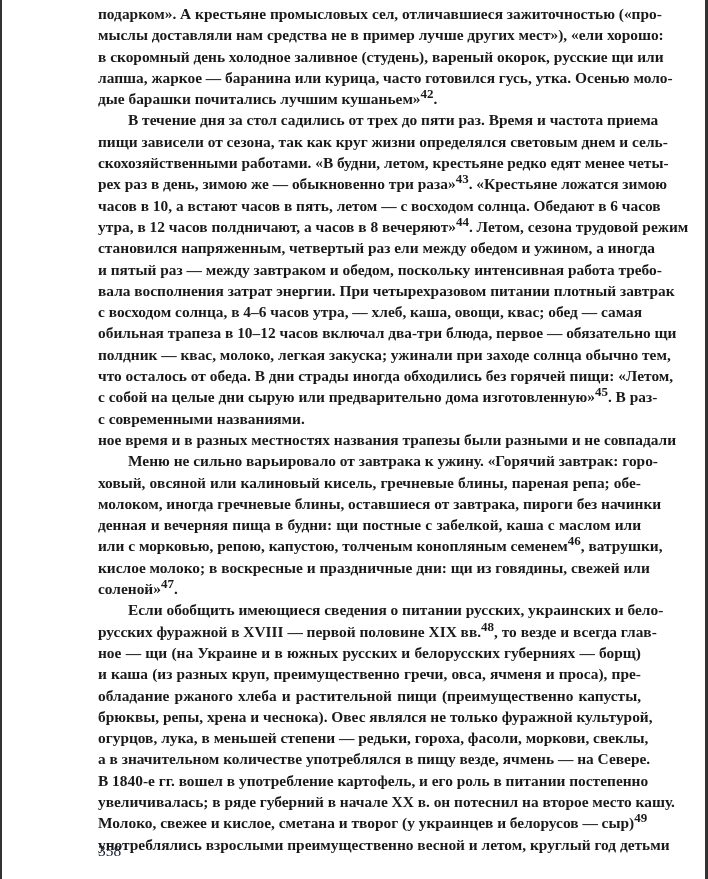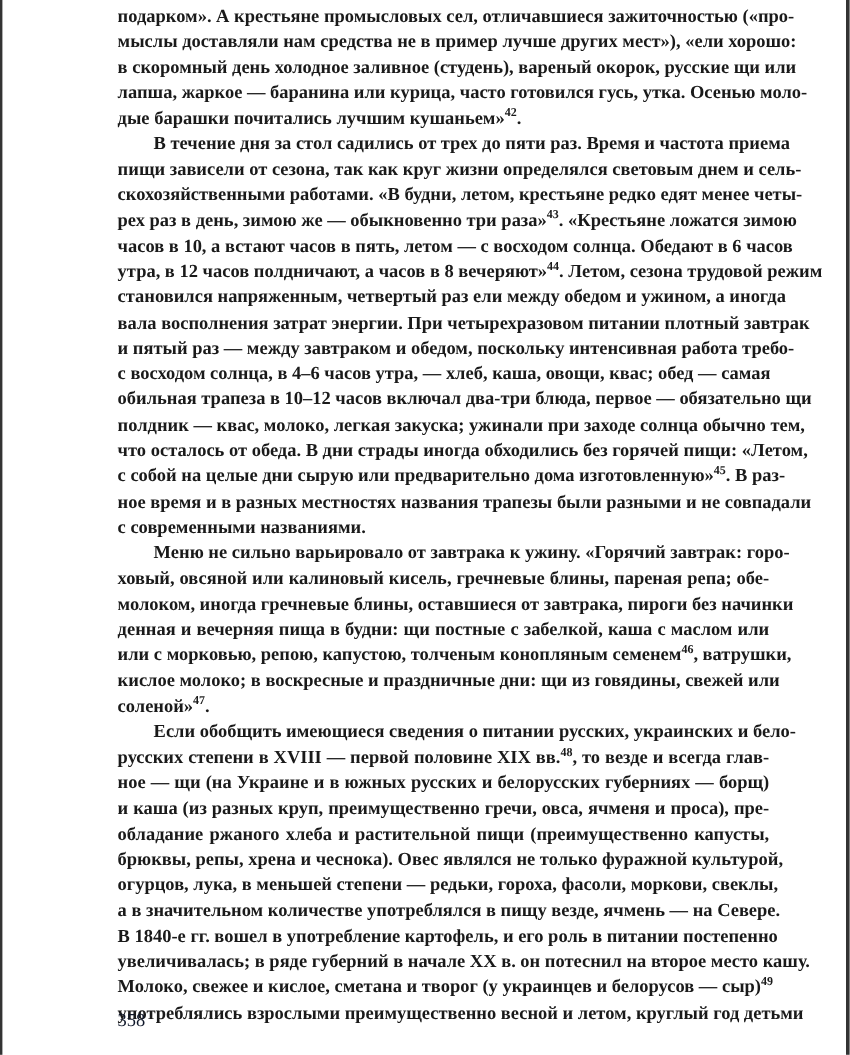--- a/index.html
+++ b/index.html
@@ -10,21 +10,21 @@
   .border-left { position: absolute; left: 0; top: 0; width: 2px; height: 879px; background: #333; }
   .border-right { position: absolute; right: 0; top: 0; width: 3px; height: 879px; background: #333; }
   .page {
     position: absolute; left: 98px; top: 3px; width: 543px;
     color: #1a1a1a; font-size: 15.4px; line-height: 21.3px;
   }
   .para { margin: 0; text-align: justify; text-align-last: left; hyphens: none; }
   .line { display: block; text-align: justify; text-align-last: justify; white-space: nowrap; font-weight: bold; }
   .line.last { text-align-last: left; }
   .line.first { padding-left: 30px; }
-  sup { font-size: 10px; line-height: 0; vertical-align: 6px; }
+  sup { font-size: 13px; line-height: 0; vertical-align: 6px; }
   .page-number {
     position: absolute; left: 98px; top: 842px; font-size: 15.4px; color: #0f172a;
   }
 </style>
 </head>
 <body>
 
 <div class="border-left"></div>
 <div class="border-right"></div>
 
@@ -37,42 +37,42 @@
       <span class="line last"><span>дые барашки почитались лучшим кушаньем»</span><sup>42</sup><span>.</span></span>
     </div>
     <div class="para">
       <span class="line first"><span>В течение дня за стол садились от трех до пяти раз. Время и частота приема</span></span>
       <span class="line"><span>пищи зависели от сезона, так как круг жизни определялся световым днем и сель-</span></span>
       <span class="line"><span>скохозяйственными работами. «В будни, летом, крестьяне редко едят менее четы-</span></span>
       <span class="line"><span>рех раз в день, зимою же — обыкновенно три раза»</span><sup>43</sup><span>. «Крестьяне ложатся зимою</span></span>
       <span class="line"><span>часов в 10, а встают часов в пять, летом — с восходом солнца. Обедают в 6 часов</span></span>
       <span class="line"><span>утра, в 12 часов полдничают, а часов в 8 вечеряют»</span><sup>44</sup><span>. Летом, сезона трудовой режим</span></span>
       <span class="line"><span>становился напряженным, четвертый раз ели между обедом и ужином, а иногда</span></span>
+      <span class="line"><span>и пятый раз — между завтраком и обедом, поскольку интенсивная работа требо-</span></span>
       <span class="line"><span>вала восполнения затрат энергии. При четырехразовом питании плотный завтрак</span></span>
-      <span class="line"><span>и пятый раз — между завтраком и обедом, поскольку интенсивная работа требо-</span></span>
       <span class="line"><span>с восходом солнца, в 4–6 часов утра, — хлеб, каша, овощи, квас; обед — самая</span></span>
       <span class="line"><span>обильная трапеза в 10–12 часов включал два-три блюда, первое — обязательно щи</span></span>
       <span class="line"><span>полдник — квас, молоко, легкая закуска; ужинали при заходе солнца обычно тем,</span></span>
       <span class="line"><span>что осталось от обеда. В дни страды иногда обходились без горячей пищи: «Летом,</span></span>
       <span class="line"><span>с собой на целые дни сырую или предварительно дома изготовленную»</span><sup>45</sup><span>. В раз-</span></span>
+      <span class="line last"><span>с современными названиями.</span></span>
       <span class="line"><span>ное время и в разных местностях названия трапезы были разными и не совпадали</span></span>
-      <span class="line last"><span>с современными названиями.</span></span>
     </div>
     <div class="para">
       <span class="line first"><span>Меню не сильно варьировало от завтрака к ужину. «Горячий завтрак: горо-</span></span>
       <span class="line"><span>ховый, овсяной или калиновый кисель, гречневые блины, пареная репа; обе-</span></span>
       <span class="line"><span>молоком, иногда гречневые блины, оставшиеся от завтрака, пироги без начинки</span></span>
       <span class="line"><span>денная и вечерняя пища в будни: щи постные с забелкой, каша с маслом или</span></span>
       <span class="line"><span>или с морковью, репою, капустою, толченым конопляным семенем</span><sup>46</sup><span>, ватрушки,</span></span>
       <span class="line"><span>кислое молоко; в воскресные и праздничные дни: щи из говядины, свежей или</span></span>
       <span class="line last"><span>соленой»</span><sup>47</sup><span>.</span></span>
     </div>
     <div class="para">
       <span class="line first"><span>Если обобщить имеющиеся сведения о питании русских, украинских и бело-</span></span>
-      <span class="line"><span>русских степени в XVIII — первой половине XIX вв.</span><sup>48</sup><span>, то везде и всегда глав-</span></span>
+      <span class="line"><span>русских фуражной в XVIII — первой половине XIX вв.</span><sup>48</sup><span>, то везде и всегда глав-</span></span>
       <span class="line"><span>ное — щи (на Украине и в южных русских и белорусских губерниях — борщ)</span></span>
       <span class="line"><span>и каша (из разных круп, преимущественно гречи, овса, ячменя и проса), пре-</span></span>
       <span class="line"><span>обладание ржаного хлеба и растительной пищи (преимущественно капусты,</span></span>
       <span class="line"><span>брюквы, репы, хрена и чеснока). Овес являлся не только фуражной культурой,</span></span>
       <span class="line"><span>огурцов, лука, в меньшей степени — редьки, гороха, фасоли, моркови, свеклы,</span></span>
       <span class="line"><span>а в значительном количестве употреблялся в пищу везде, ячмень — на Севере.</span></span>
       <span class="line"><span>В 1840-е гг. вошел в употребление картофель, и его роль в питании постепенно</span></span>
       <span class="line"><span>увеличивалась; в ряде губерний в начале XX в. он потеснил на второе место кашу.</span></span>
       <span class="line"><span>Молоко, свежее и кислое, сметана и творог (у украинцев и белорусов — сыр)</span><sup>49</sup><span></span></span>
       <span class="line"><span>употреблялись взрослыми преимущественно весной и летом, круглый год детьми</span></span>

